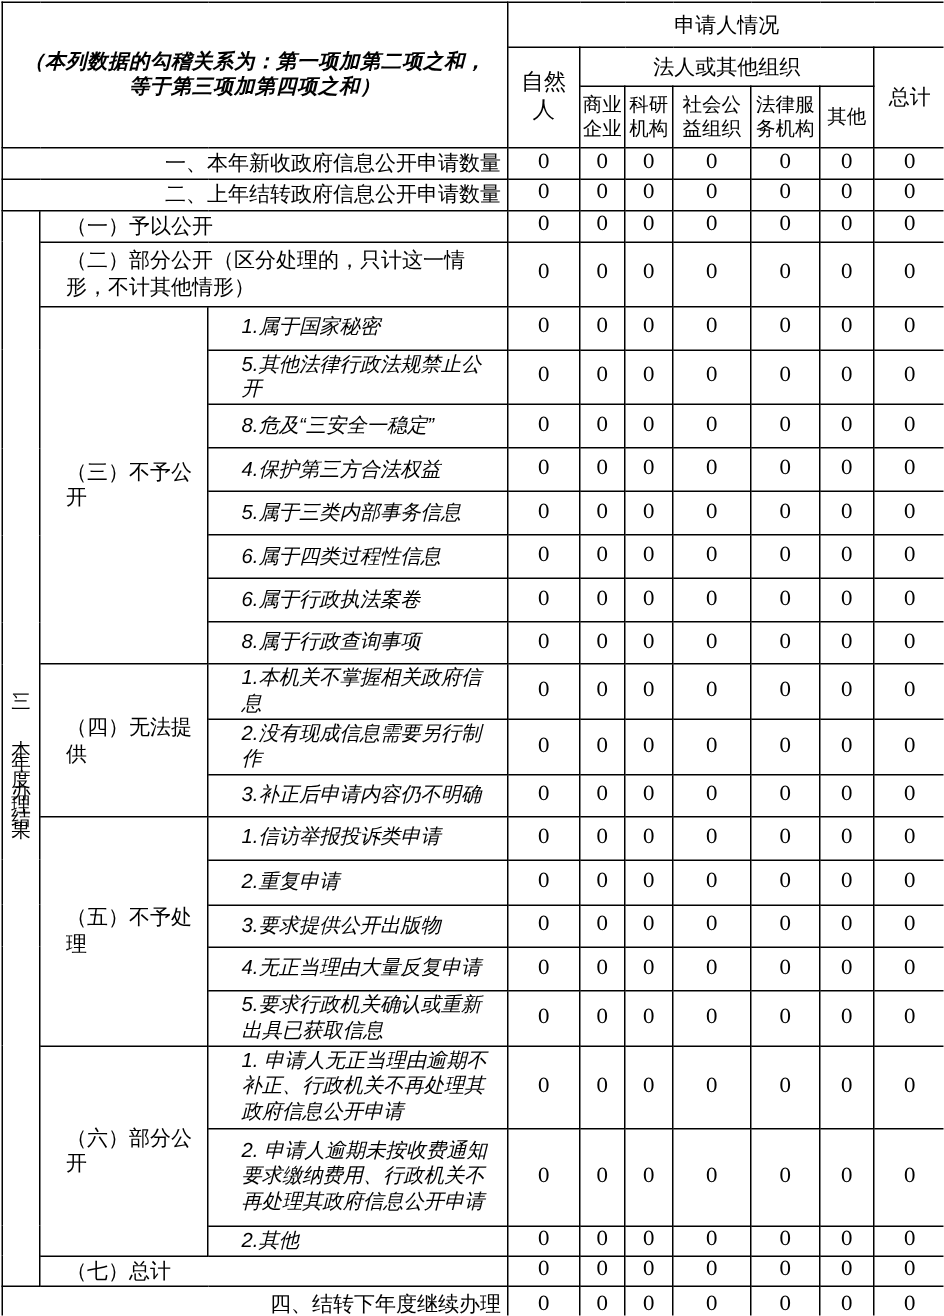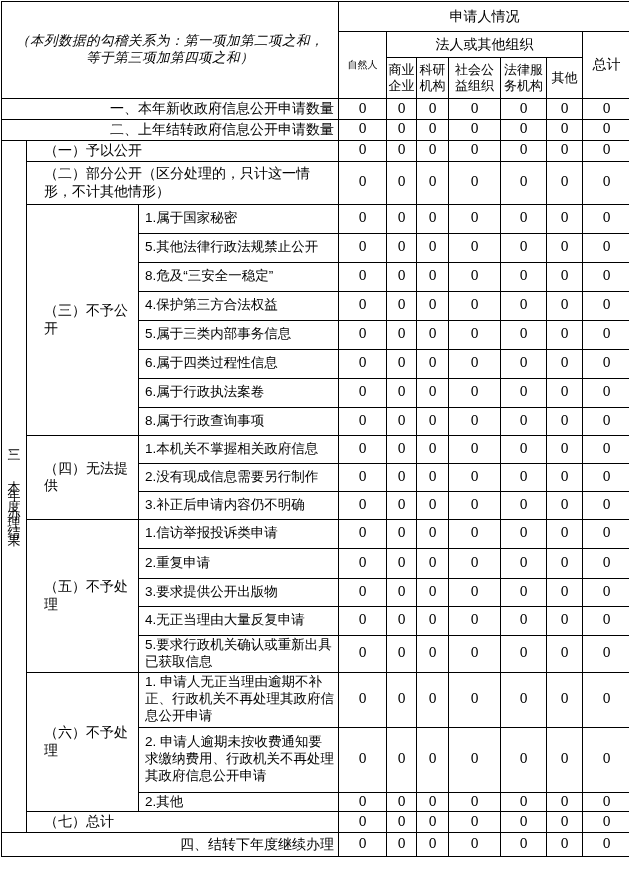--- a/index.html
+++ b/index.html
@@ -17,28 +17,28 @@
   }
   td {
     border: 1px solid #000;
     padding: 1px 4px;
     font-size: 14px;
     line-height: 1.25;
     vertical-align: middle;
     overflow: hidden;
     word-break: break-all;
   }
-  td.note-cell { text-align: center; padding: 2px; }
+  td.note-cell { text-align: center; padding: 2px; font-weight: bold; }
   .note-line { font-style: italic; font-size: 13.5px; letter-spacing: 0.5px; }
   td.hdr { text-align: center; padding: 1px 1px; }
   td.hdr-sm { text-align: center; font-size: 13px; padding: 1px 1px; }
-  td.hdr-pad { text-align: center; font-size: 10px; padding: 1px 8px; }
+  td.hdr-pad { text-align: center; font-size: 15px; padding: 1px 8px; }
   td.lbl { text-align: right; }
   td.sec { text-align: left; padding-left: 17px; }
-  td.item { text-align: left; font-size: 13.5px; padding-left: 6px; }
+  td.item { text-align: left; font-style: italic; font-size: 13.5px; padding-left: 22px; }
   td.val { text-align: center; font-family: "DejaVu Serif", serif; font-size: 13px; font-style: normal; }
   td.vcell { padding: 0; }
   .vtext {
     writing-mode: vertical-rl;
     text-orientation: upright;
     letter-spacing: 9px;
     font-size: 13px;
     margin: 0 auto;
     line-height: 23px;
   }
@@ -286,21 +286,21 @@
   <td class="val">0</td>
         <td class="val">0</td>
         <td class="val">0</td>
         <td class="val">0</td>
         <td class="val">0</td>
         <td class="val">0</td>
         <td class="val">0</td>
       </tr>
 
   <tr style="height:55px">
-    <td class="sec" rowspan="3">（六）不予处理</td>
+    <td class="sec" rowspan="3">（六）部分公开</td>
     <td class="item">1. 申请人无正当理由逾期不补正、行政机关不再处理其政府信息公开申请</td>
   <td class="val">0</td>
         <td class="val">0</td>
         <td class="val">0</td>
         <td class="val">0</td>
         <td class="val">0</td>
         <td class="val">0</td>
         <td class="val">0</td>
       </tr>
   <tr style="height:65px">

